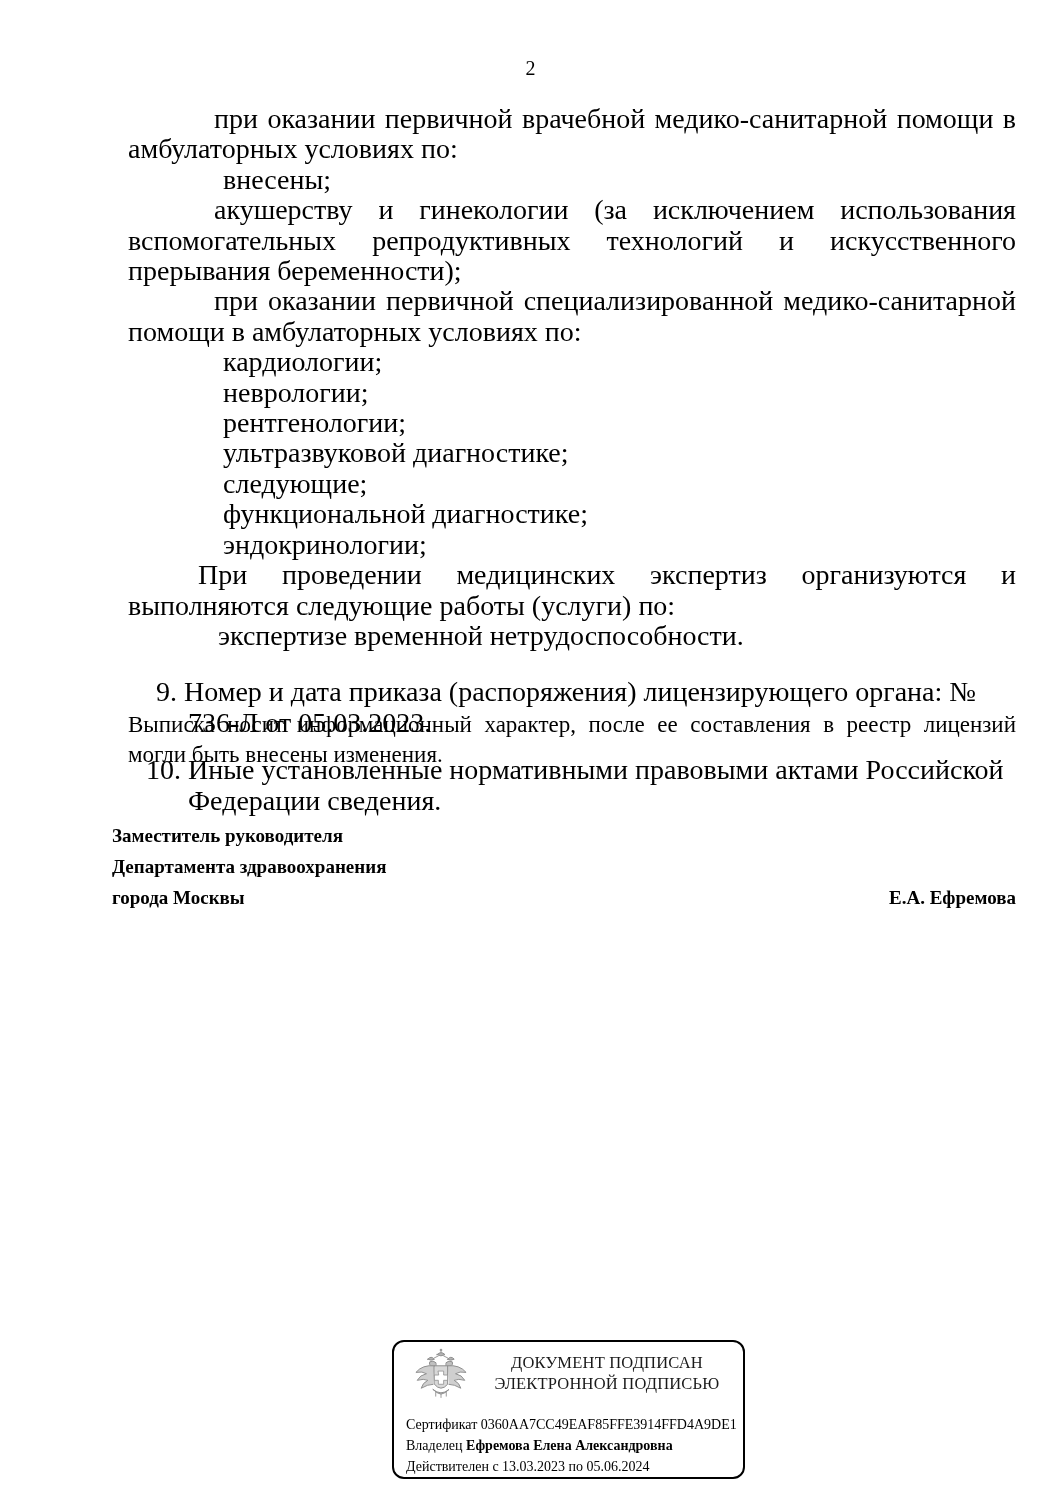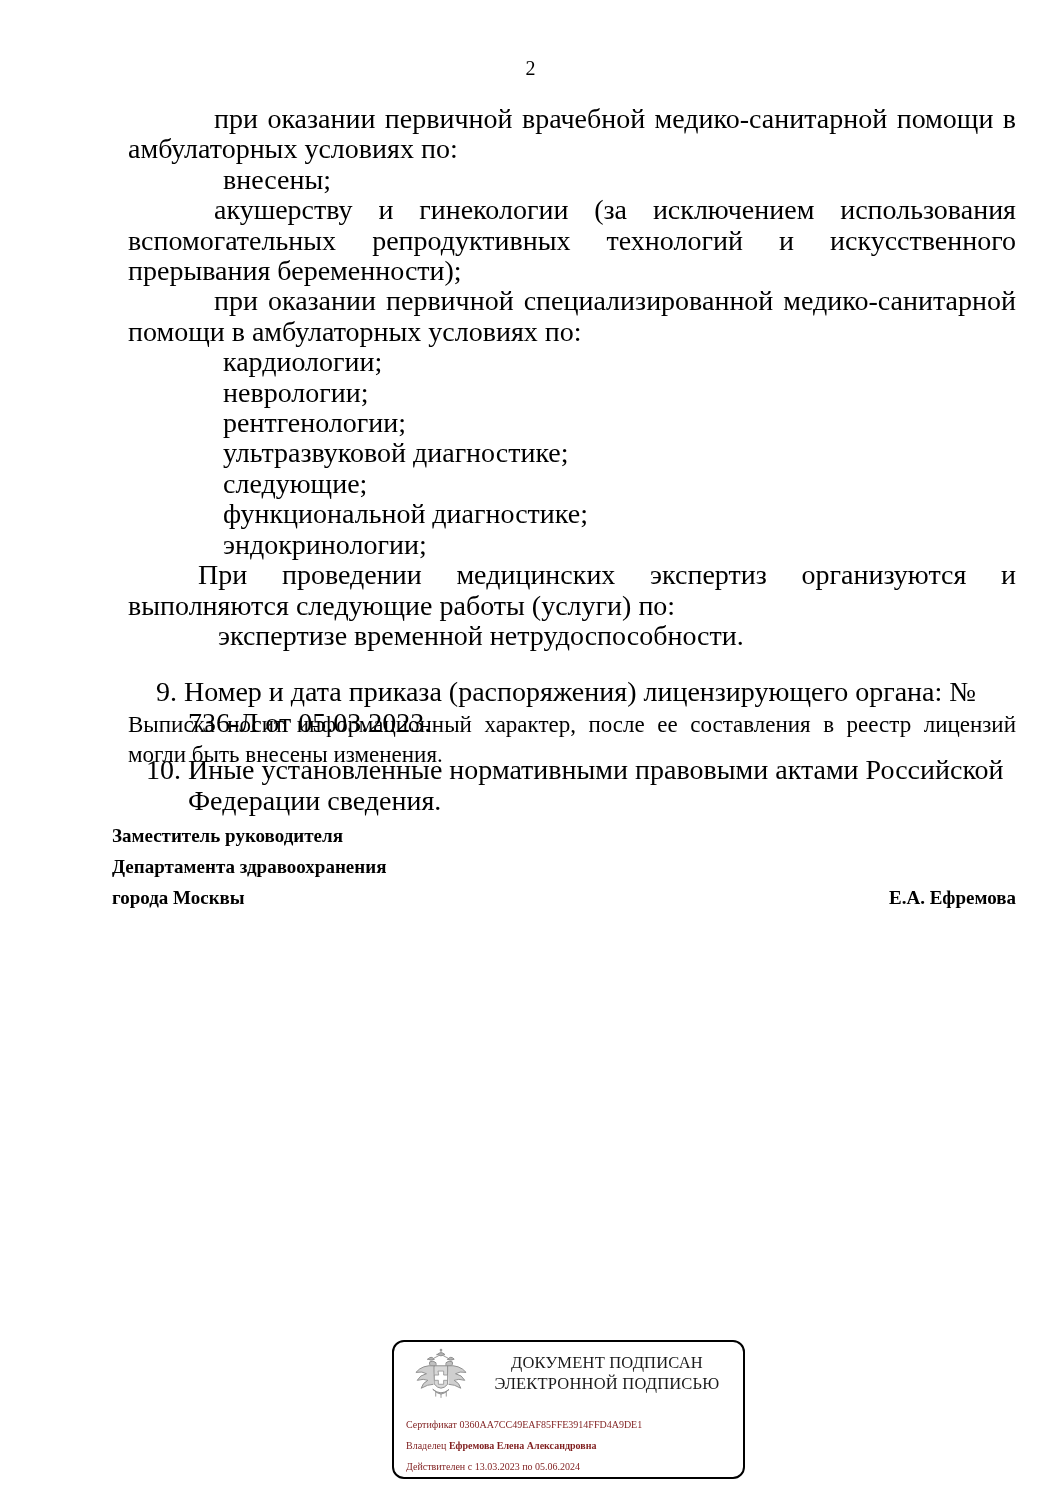--- a/index.html
+++ b/index.html
@@ -141,23 +141,23 @@
     line-height: 21px;
     letter-spacing: 0.2px;
     color: #1a1a1a;
   }
   .stamp-details {
     position: absolute;
     left: 12px;
     top: 72px;
     width: 330px;
     font-family: "Liberation Serif", "DejaVu Serif", serif;
-    font-size: 10px;
+    font-size: 14px;
     line-height: 21px;
-    color: #7f1d1d;
+    color: #000000;
     white-space: nowrap;
   }
   .stamp-details .row { display: block; }
   .stamp-details b { font-weight: bold; }
 </style>
 </head>
 <body>
 
 <div class="page">
 

